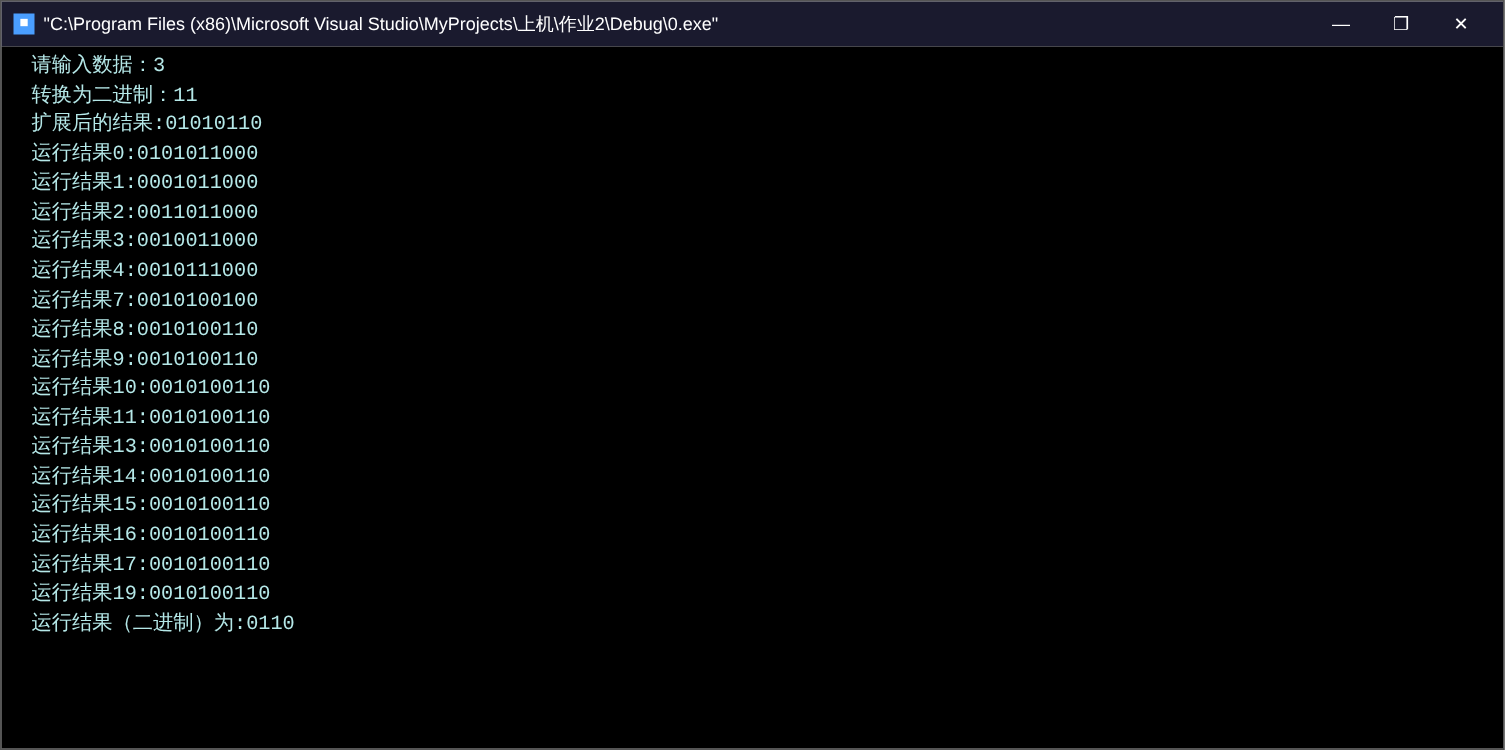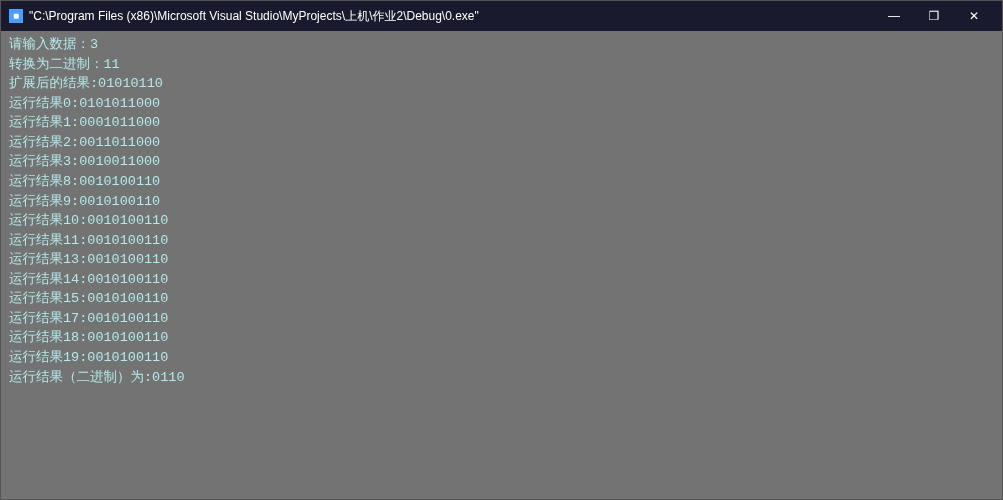--- a/index.html
+++ b/index.html
@@ -67,24 +67,24 @@
       color: white;
       cursor: pointer;
       display: flex;
       align-items: center;
       justify-content: center;
       font-size: 12px;
       font-family: 'Segoe UI', Arial, sans-serif;
     }
 
     .console-area {
-      background: #737373;
+      background: #000000;
       color: #cccccc;
       flex: 1;
-      padding: 4px 8px;
+      padding: 4px 20px;
       overflow-y: auto;
       font-family: 'Consolas', 'Courier New', monospace;
       font-size: 13.5px;
       line-height: 1.45;
     }
 
     .console-line {
       white-space: pre;
       display: block;
     }
@@ -109,26 +109,28 @@
     </div>
   </div>
   <div class="console-area">
     <span class="console-line line-cyan">请输入数据：3</span>
     <span class="console-line line-cyan">转换为二进制：11</span>
     <span class="console-line line-cyan">扩展后的结果:01010110</span>
     <span class="console-line line-cyan">运行结果0:0101011000</span>
     <span class="console-line line-cyan">运行结果1:0001011000</span>
     <span class="console-line line-cyan">运行结果2:0011011000</span>
     <span class="console-line line-cyan">运行结果3:0010011000</span>
+    <span class="console-line line-cyan">运行结果4:0010111000</span>
+    <span class="console-line line-cyan">运行结果7:0010100100</span>
     <span class="console-line line-cyan">运行结果8:0010100110</span>
     <span class="console-line line-cyan">运行结果9:0010100110</span>
     <span class="console-line line-cyan">运行结果10:0010100110</span>
     <span class="console-line line-cyan">运行结果11:0010100110</span>
     <span class="console-line line-cyan">运行结果13:0010100110</span>
     <span class="console-line line-cyan">运行结果14:0010100110</span>
     <span class="console-line line-cyan">运行结果15:0010100110</span>
+    <span class="console-line line-cyan">运行结果16:0010100110</span>
     <span class="console-line line-cyan">运行结果17:0010100110</span>
-    <span class="console-line line-cyan">运行结果18:0010100110</span>
     <span class="console-line line-cyan">运行结果19:0010100110</span>
     <span class="console-line line-cyan">运行结果（二进制）为:0110</span>
 
   </div>
 </div>
 
 </body></html>

